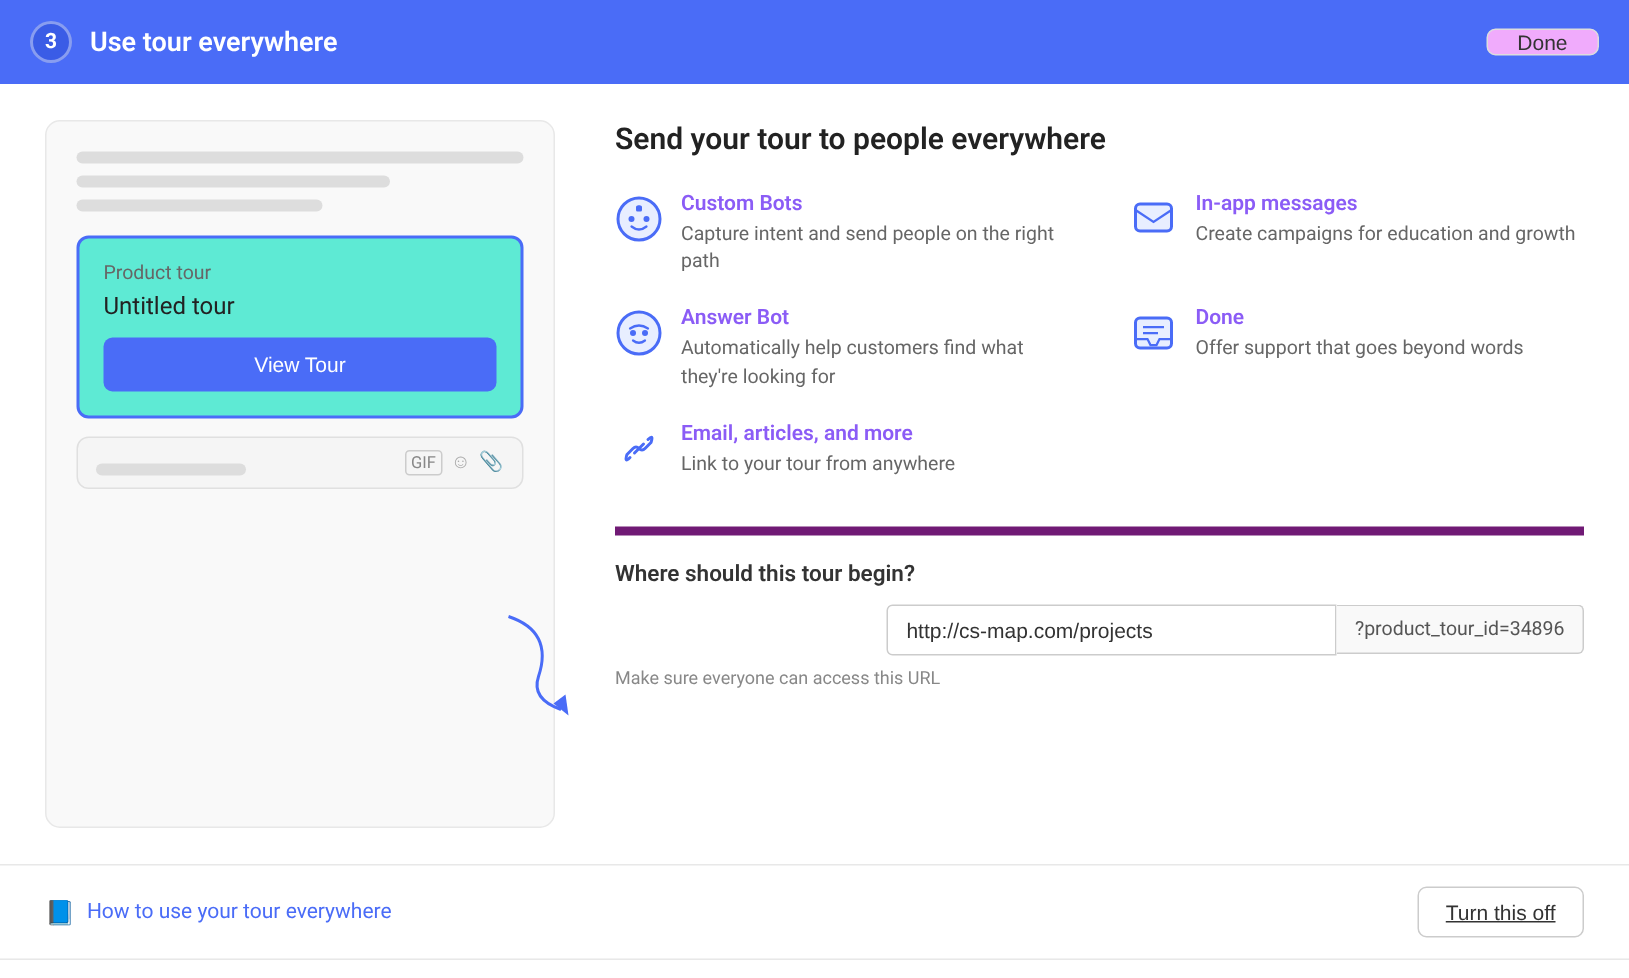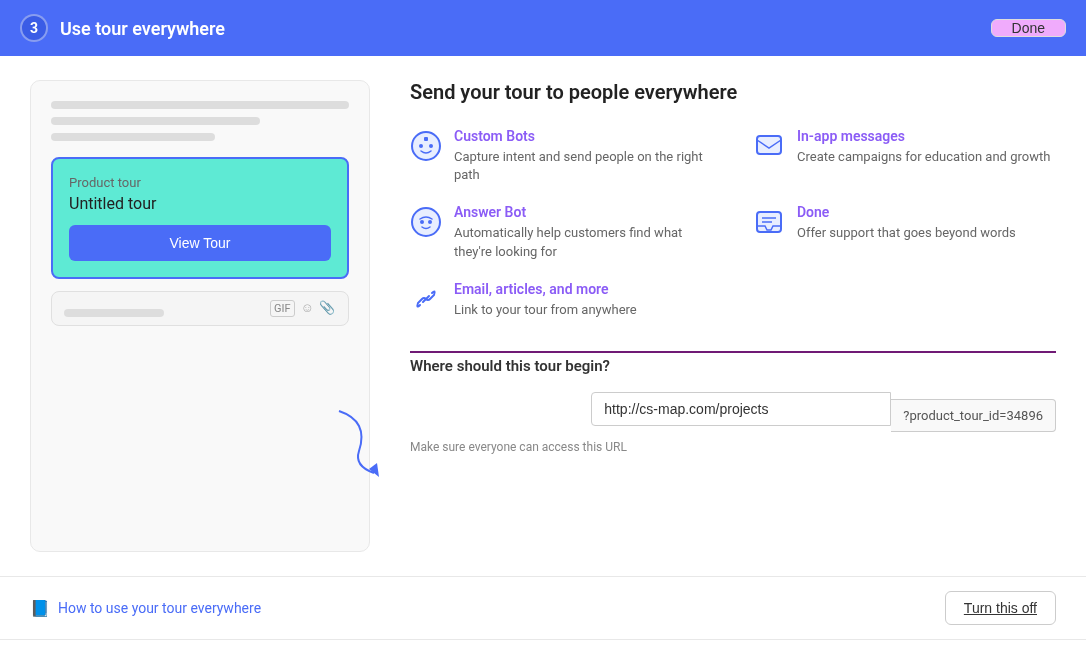--- a/index.html
+++ b/index.html
@@ -179,22 +179,22 @@
       margin-bottom: 4px;
     }
     .option-desc {
       font-size: 13px;
       color: #666;
       line-height: 1.4;
     }
 
     
     .tour-begin {
-      border-top: 2px solid #701a75;
-      padding-top: 4px;
+      border-top: 6px solid #701a75;
+      padding-top: 16px;
     }
     .tour-begin-title {
       font-size: 15px;
       font-weight: 600;
       color: #333;
       margin-bottom: 12px;
     }
     .url-input-row {
       display: flex;
       align-items: center;
@@ -212,21 +212,20 @@
       outline: none;
     }
     .url-suffix {
       border: 1px solid #ccc;
       border-left: none;
       border-radius: 0 4px 4px 0;
       padding: 8px 12px;
       font-size: 13px;
       color: #555;
       background: #f9f9f9;
-      margin-top: 12px;
     }
     .url-hint {
       font-size: 12px;
       color: #888;
     }
 
     
     .footer-bar {
       background: white;
       border-top: 1px solid #e8e8e8;

